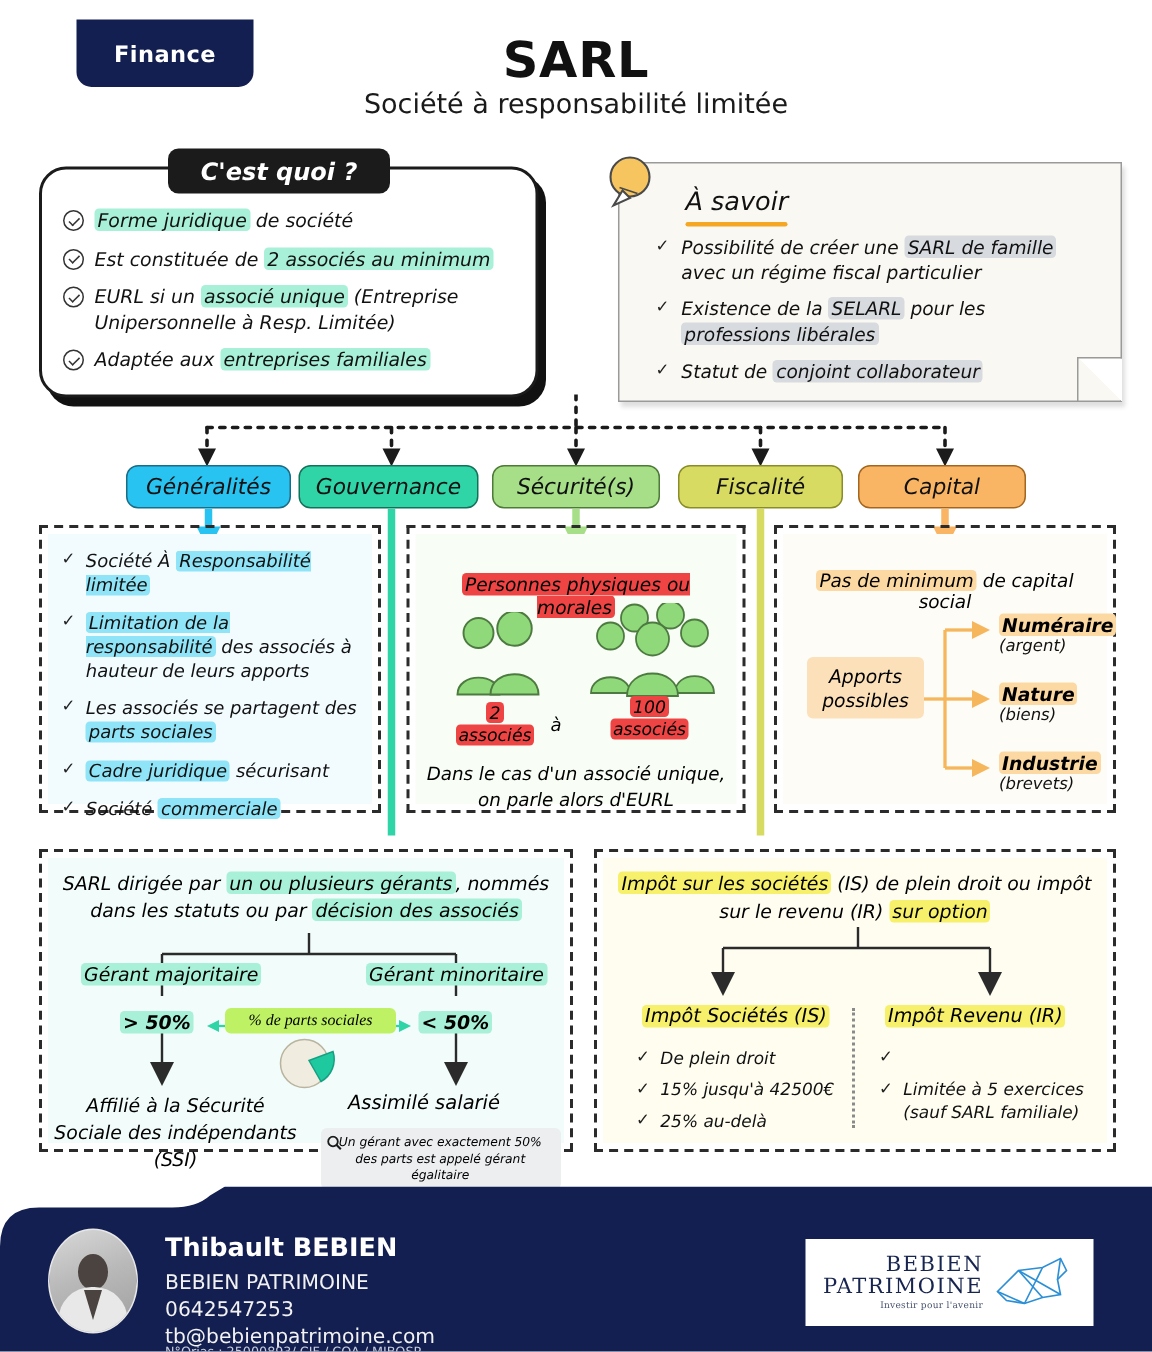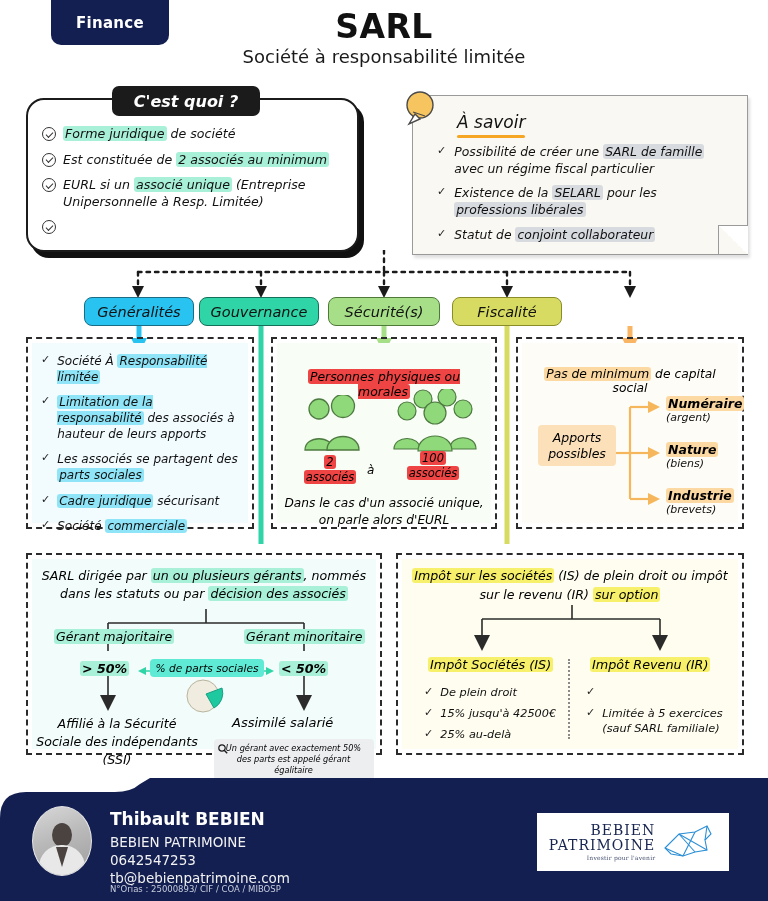--- a/index.html
+++ b/index.html
@@ -3,21 +3,21 @@
 <meta charset="utf-8">
 <style>
   * { box-sizing: border-box; margin: 0; padding: 0; }
   html, body { width: 768px; height: 901px; }
   body {
     font-family: "DejaVu Sans", sans-serif;
     background: #ffffff;
     position: relative;
     overflow: hidden;
   }
-  .page { position: relative; width: 768px; height: 777px; }
+  .page { position: relative; width: 768px; height: 777px; margin-top: 13px; }
 
   
   .tag-finance {
     position: absolute; left: 51px; top: 0; width: 118px; height: 45px;
     background: #131f50; color: #fff;
     border-bottom-left-radius: 10px; border-bottom-right-radius: 10px;
     display: flex; align-items: center; justify-content: center;
     font-weight: bold; font-size: 15px; letter-spacing: .3px;
   }
   .title-main {
@@ -176,20 +176,21 @@
       <div class="quoi-item">
         <span class="check-circle"></span>
         <span><span>Est constituée de </span><span class="hl hl-teal">2 associés au minimum</span></span>
       </div>
       <div class="quoi-item">
         <span class="check-circle"></span>
         <span><span>EURL si un </span><span class="hl hl-teal">associé unique</span><span> (Entreprise Unipersonnelle à Resp. Limitée)</span></span>
       </div>
       <div class="quoi-item">
         <span class="check-circle"></span>
+        <span><span>Adaptée aux </span><span class="hl hl-teal">entreprises familiales</span></span>
       </div>
     </div>
   </div>
   <div class="badge-quoi">C'est quoi ?</div>
 
   <div class="card-savoir">
     <svg class="bulb" viewBox="0 0 40 44">
       <ellipse cx="19" cy="15" rx="13" ry="13" fill="#f7c55f" stroke="#4a4a4a" stroke-width="1.4"></ellipse>
       <path d="M14 24 L8 34 L19 29 Z" fill="#ffffff" stroke="#4a4a4a" stroke-width="1.4"></path>
       <path d="M12 22 L24 26" stroke="#4a4a4a" stroke-width="1.2" fill="none"></path>
@@ -237,20 +238,23 @@
     </div>
   <div class="tab" id="tab1" style="left: 199px; top: 297px; width: 120px; background: rgb(47, 212, 167); border-color: rgb(21, 112, 90);">
       <span>Gouvernance</span>
     </div>
   <div class="tab" id="tab2" style="left: 328px; top: 297px; width: 112px; background: rgb(167, 223, 136); border-color: rgb(78, 122, 56);">
       <span>Sécurité(s)</span>
     </div>
   <div class="tab" id="tab3" style="left: 452px; top: 297px; width: 110px; background: rgb(216, 219, 98); border-color: rgb(138, 140, 40);">
       <span>Fiscalité</span>
     </div>
+  <div class="tab" id="tab4" style="left: 572px; top: 297px; width: 112px; background: rgb(249, 180, 100); border-color: rgb(164, 102, 30);">
+      <span>Capital</span>
+    </div>
 
   <svg style="position:absolute;left:0;top:326px;width:768px;height:240px;">
     <line x1="139" y1="0" x2="139" y2="14" stroke="#29c3f2" stroke-width="5"></line>
     <polygon points="131,12 147,12 139,28" fill="#29c3f2"></polygon>
     <line x1="261" y1="0" x2="261" y2="218" stroke="#2fd4a7" stroke-width="5"></line>
     <line x1="384" y1="0" x2="384" y2="14" stroke="#a7df88" stroke-width="5"></line>
     <polygon points="376,12 392,12 384,28" fill="#a7df88"></polygon>
     <line x1="507" y1="0" x2="507" y2="218" stroke="#d8db62" stroke-width="5"></line>
     <line x1="630" y1="0" x2="630" y2="14" stroke="#f9b464" stroke-width="5"></line>
     <polygon points="622,12 638,12 630,28" fill="#f9b464"></polygon>
@@ -387,21 +391,21 @@
     </div>
     <div style="position:absolute;left:216px;top:74px;font-size:12.6px;font-style:italic;">
       <span class="hl hl-teal">Gérant minoritaire</span>
     </div>
     <div style="position:absolute;left:52px;top:106px;font-size:12.6px;font-style:italic;font-weight:600;">
       <span class="hl hl-teal">&gt; 50%</span>
     </div>
     <div style="position:absolute;left:251px;top:106px;font-size:12.6px;font-style:italic;font-weight:600;">
       <span class="hl hl-teal">&lt; 50%</span>
     </div>
-    <div style="position:absolute;left:122px;top:104px;width:114px;text-align:center;background:#5eead4;border-radius:4px;padding:3px 2px;font-size:10.6px;font-style:italic;">% de parts sociales</div>
+    <div style="position:absolute;left:122px;top:104px;width:114px;text-align:center;background:#bef264;border-radius:4px;padding:3px 2px;font-size:10.6px;font-style:italic;font-family:Liberation Serif, serif;">% de parts sociales</div>
     <svg style="position:absolute;left:154px;top:122px;width:48px;height:38px;" viewBox="0 0 48 38">
       <circle cx="21" cy="19" r="16" fill="#f0ece0" stroke="#b9b49f" stroke-width="1"></circle>
       <path d="M24 17 L40 11 A17 17 0 0 1 32 31 Z" fill="#1fc9a0" stroke="#16a083" stroke-width="1"></path>
     </svg>
     <div class="centered" style="position:absolute;left:6px;top:160px;width:166px;font-size:12.6px;font-style:italic;line-height:1.42;">
       <span>Affilié à la Sécurité</span><br>
       <span>Sociale des indépendants</span><br>
       <span>(SSI)</span>
     </div>
     <div style="position:absolute;left:204px;top:160px;font-size:13px;font-style:italic;">Assimilé salarié</div>

